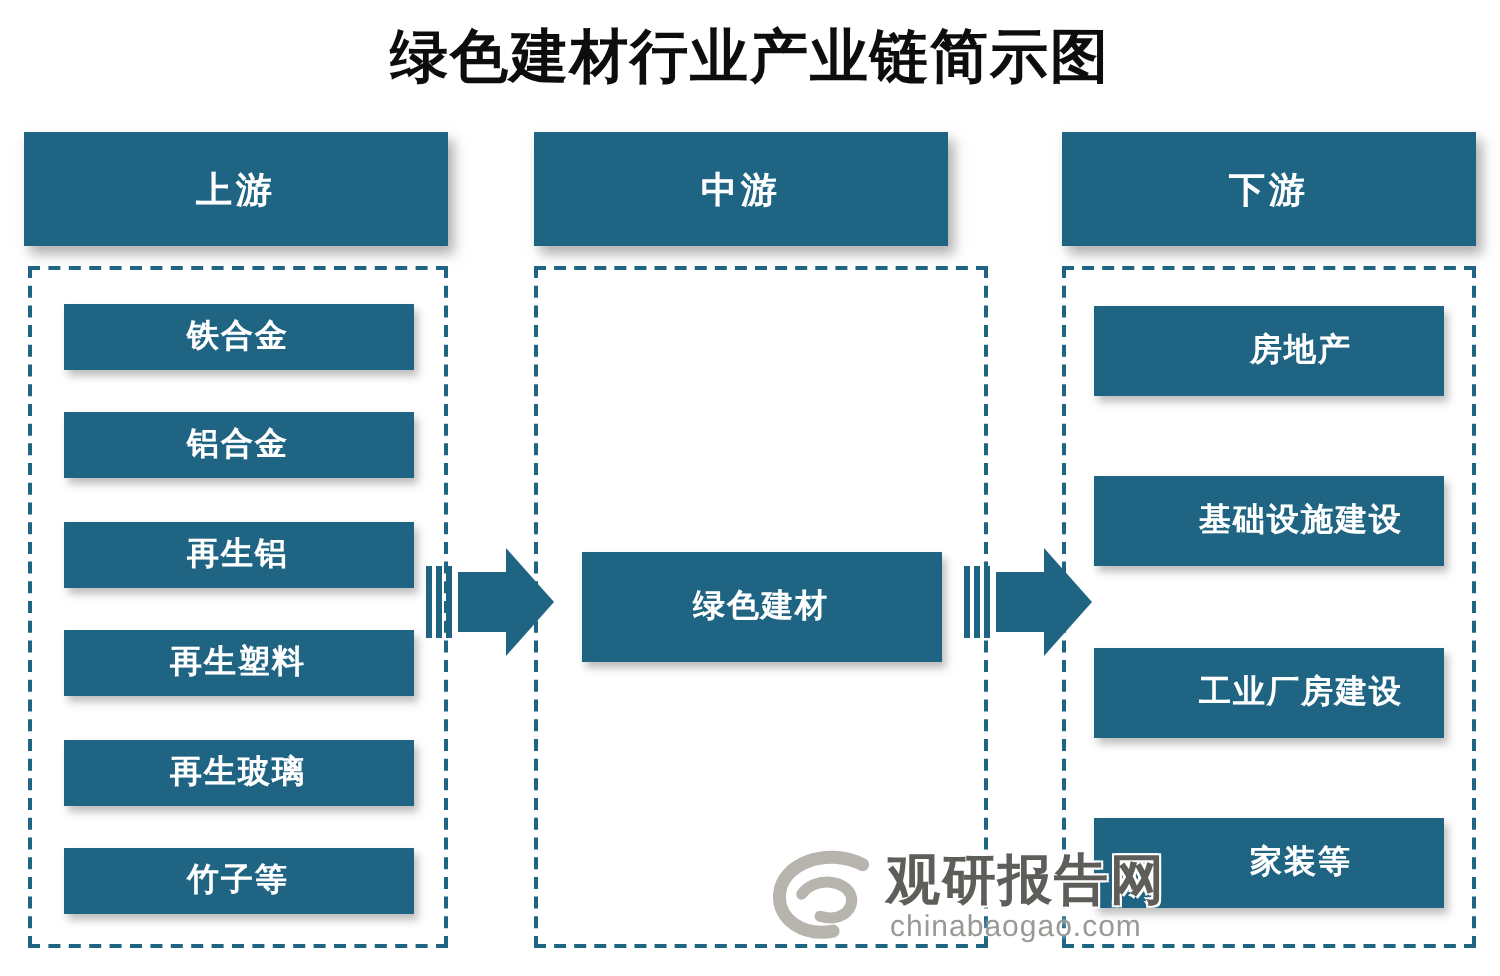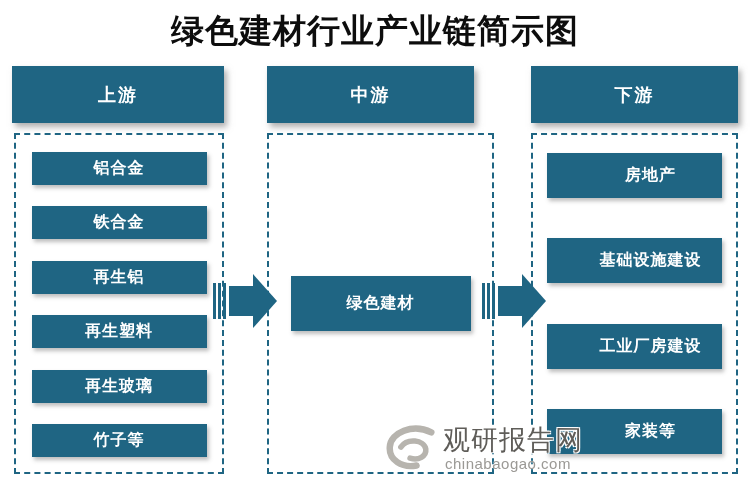--- a/index.html
+++ b/index.html
@@ -11,21 +11,21 @@
     height: 488px;
     background: #ffffff;
     overflow: hidden;
   }
   .title {
     position: absolute;
     top: 9px;
     left: 0;
     width: 100%;
     text-align: center;
-    font-size: 33px;
+    font-size: 29px;
     font-weight: bold;
     color: #0d0d0d;
     letter-spacing: 1px;
   }
   .col-header {
     position: absolute;
     top: 66px;
     height: 57px;
     background: #1f6583;
     color: #ffffff;
@@ -70,21 +70,21 @@
     left: 383px;
     top: 424px;
     display: flex;
     align-items: center;
     z-index: 5;
   }
   .wm-logo { width: 56px; height: 48px; margin-right: 4px; }
   .wm-texts { display: flex; flex-direction: column; align-items: flex-start; }
   .wm-name {
     font-size: 27px;
-    font-weight: normal;
+    font-weight: bold;
     color: #5f5d59;
     letter-spacing: 1px;
     line-height: 30px;
     text-shadow: -1px -1px 0 #ffffff, 1px -1px 0 #ffffff, -1px 1px 0 #ffffff, 1px 1px 0 #ffffff;
   }
   .wm-url {
     font-size: 15px;
     color: #9b9995;
     letter-spacing: 0.5px;
     line-height: 17px;
@@ -103,22 +103,22 @@
 </style>
 </head>
 <body>
 
 <div class="page">
 
   <div class="title">绿色建材行业产业链简示图</div>
 
   <div class="col-header col1-h">上游</div>
   <div class="col-body col1-b spread-6">
+    <div class="item item-sm">铁合金</div>
     <div class="item item-sm">铝合金</div>
-    <div class="item item-sm">铁合金</div>
     <div class="item item-sm">再生铝</div>
     <div class="item item-sm">再生塑料</div>
     <div class="item item-sm">再生玻璃</div>
     <div class="item item-sm">竹子等</div>
   </div>
 
   <div class="col-header col2-h">中游</div>
   <div class="col-body col2-b center-1">
     <div class="item item-lg">绿色建材</div>
   </div>

